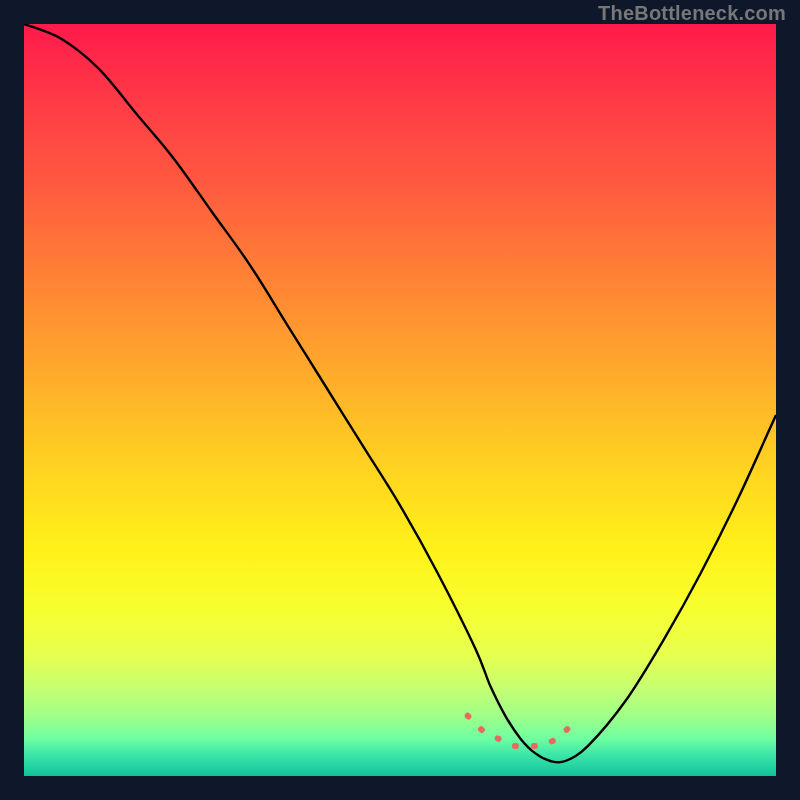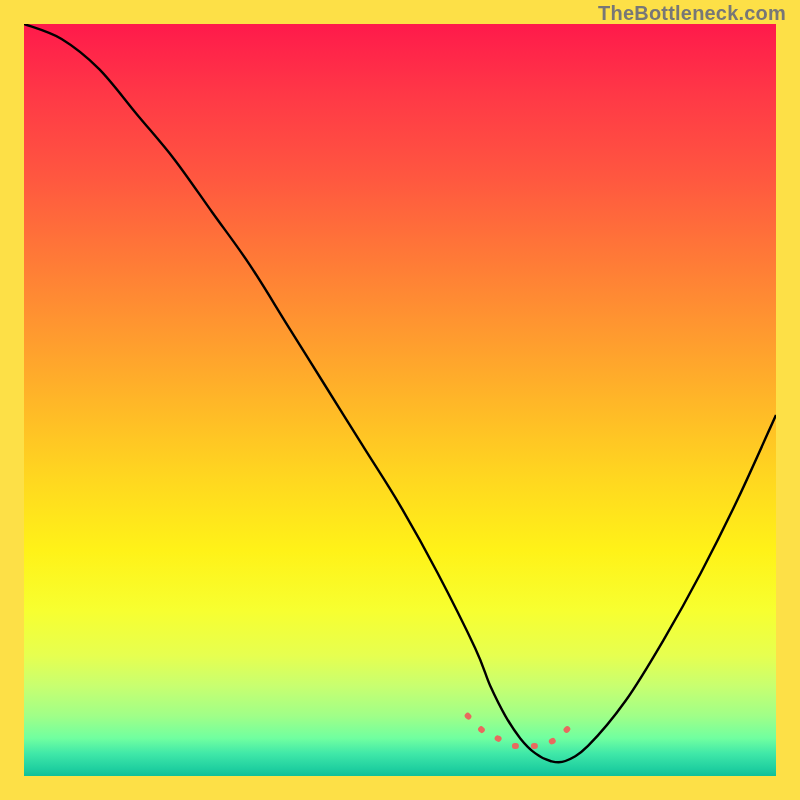--- a/index.html
+++ b/index.html
@@ -9,21 +9,21 @@
     height: 800px;
     background: #000;
     overflow: hidden;
     font-family: Arial, Helvetica, sans-serif;
   }
   .frame {
     position: absolute;
     inset: 0;
     width: 800px;
     height: 800px;
-    background: #fde047;
+    background: #0f172a;
   }
   .plot-area {
     position: absolute;
     left: 24px;
     top: 24px;
     width: 752px;
     height: 752px;
     overflow: hidden;
   }
   .gradient {

